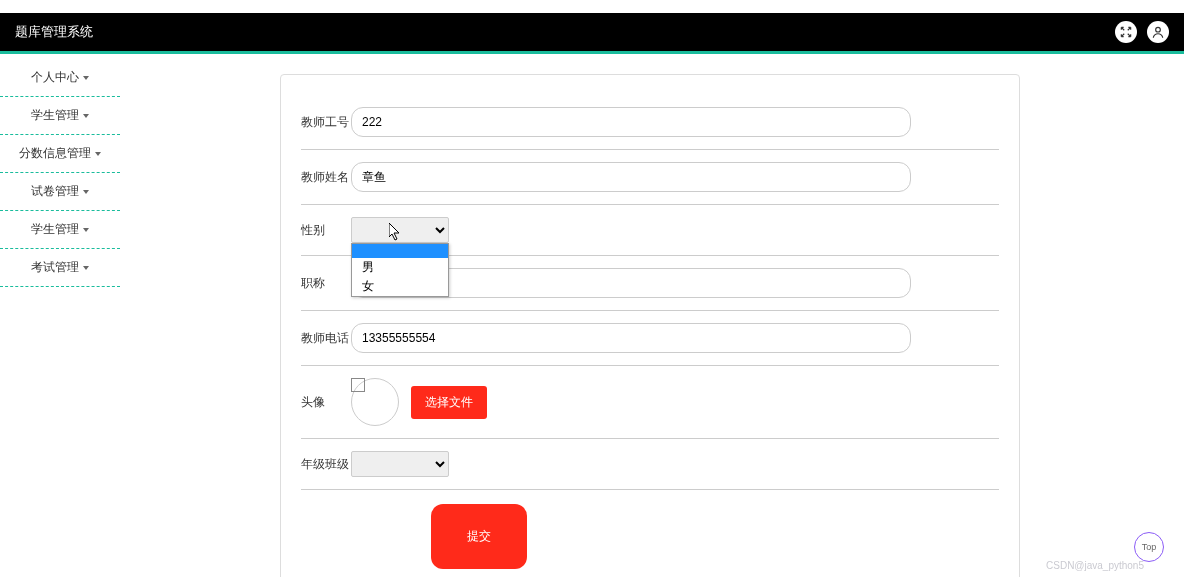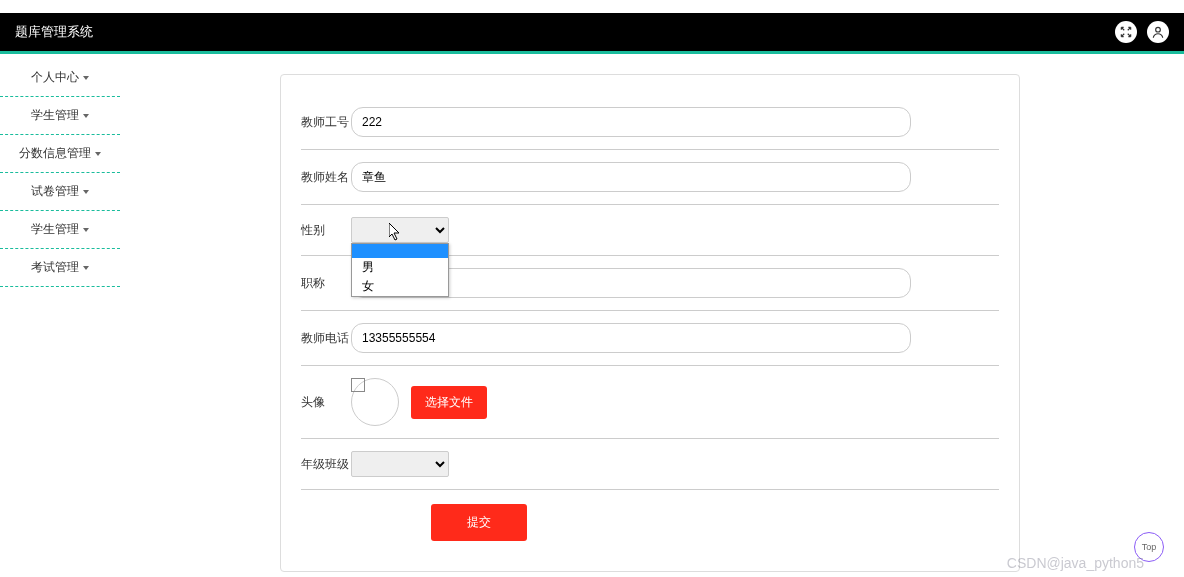--- a/index.html
+++ b/index.html
@@ -127,23 +127,23 @@
       border: none;
       padding: 8px 14px;
       font-size: 12px;
       border-radius: 3px;
       cursor: pointer;
     }
     .btn-submit {
       background: #ff2a1a;
       color: #fff;
       border: none;
-      padding: 10px 36px;
-      font-size: 12px;
-      border-radius: 3px;
+      padding: 24px 36px;
+      font-size: 12px;
+      border-radius: 12px;
       cursor: pointer;
       margin-left: 130px;
       margin-top: 14px;
       font-family: Liberation Mono, monospace;
     }
     
     .dropdown-overlay {
       position: absolute;
       left: 50px;
       top: calc(12px + 30px + 1px);
@@ -187,21 +187,21 @@
       color: #666;
       cursor: pointer;
     }
     
     .row-container { position: relative; }
     
     .watermark {
       position: fixed;
       bottom: 6px;
       right: 40px;
-      font-size: 14px;
+      font-size: 10px;
       color: rgba(100,100,120,0.35);
     }
   </style>
 </head>
 <body>
 
 <div class="header">
   <div class="header-title">题库管理系统</div>
   <div class="header-icons">
     <div class="icon-btn">

